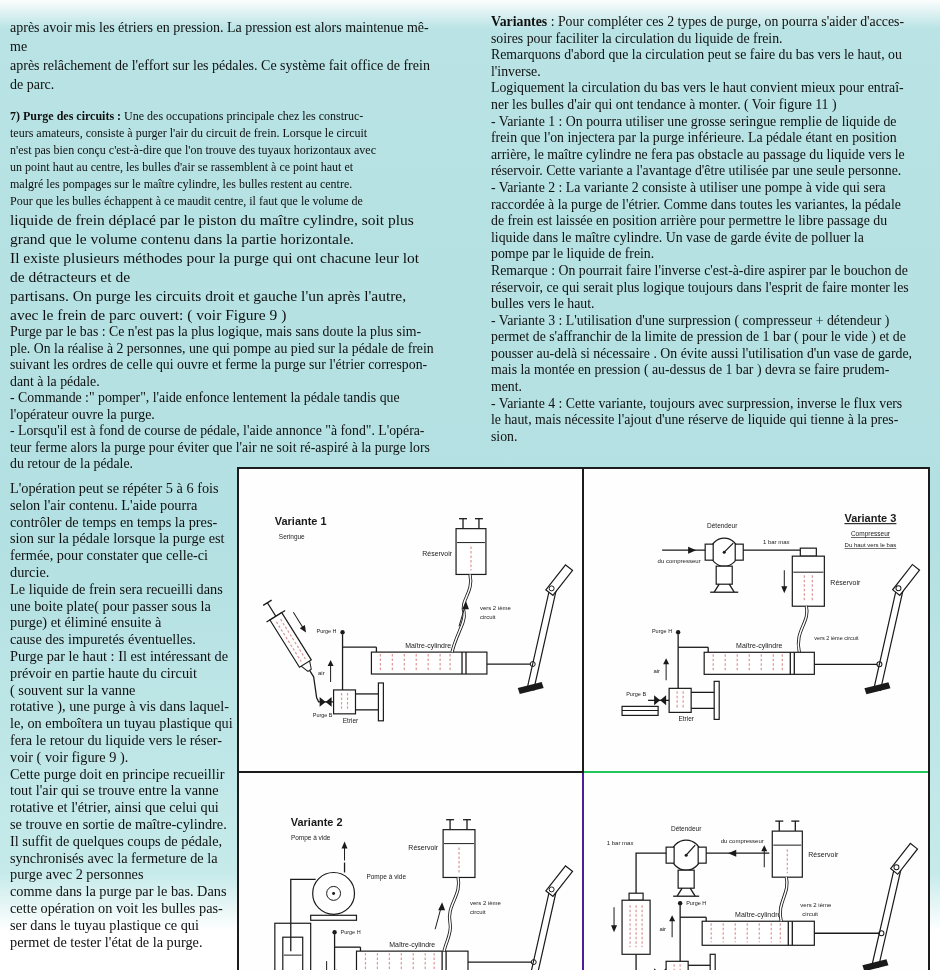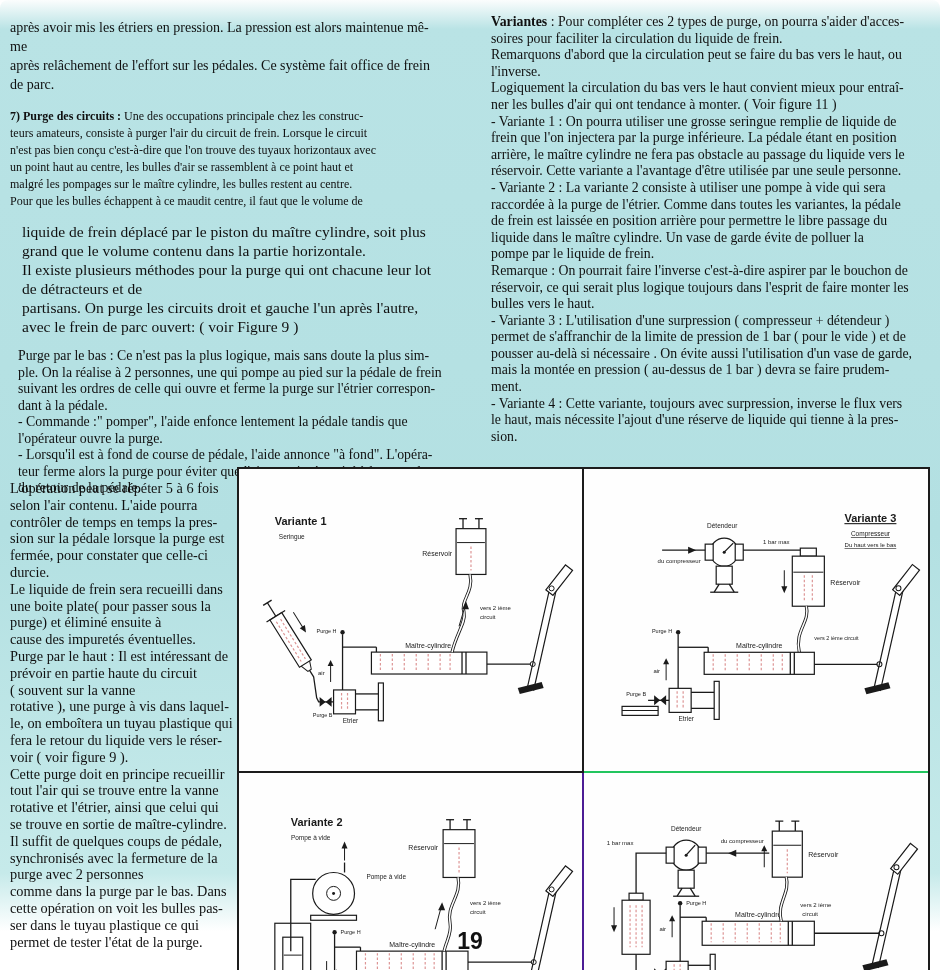--- a/index.html
+++ b/index.html
@@ -1,26 +1,26 @@
 <!DOCTYPE html>
 <html><head>
 <meta charset="utf-8">
 <style>
   html,body{margin:0;padding:0;}
   #page{
     position:relative;width:940px;height:970px;overflow:hidden;
     background:linear-gradient(180deg,#fbfdfd 0%,#b9e3e5 3%,#b3e0e2 55%,#c6eaea 90%,#ffffff 96%,#ffffff 100%);
-    font-family:"Liberation Serif", serif;color:#101010;border-radius:8px;
+    font-family:"Liberation Serif", serif;color:#101010;
   }
   .txt{white-space:pre;margin-top:28px;}
   .col-left-full{position:absolute;left:10px;top:18px;width:455px;}
   .p1{font-size:14px;line-height:19px;margin:0 0 14px 0;}
   .p2a{font-size:12px;line-height:17px;margin:0;}
-  .p2b{font-size:15.5px;line-height:19px;margin:12px;}
-  .p2c{font-size:13.8px;line-height:16.5px;margin:8px;}
+  .p2b{font-size:15.5px;line-height:19px;margin:0;}
+  .p2c{font-size:13.8px;line-height:16.5px;margin:0;}
   .col-left-narrow{position:absolute;left:10px;top:452px;width:232px;font-size:14.3px;line-height:16.8px;}
   .col-right{position:absolute;left:458px;top:14px;width:476px;font-size:13.8px;line-height:16.6px;margin-left:33px;}
   b.inline-h{font-weight:bold;}
   #figure-box{
     position:absolute;left:237px;top:467px;width:693px;height:611px;
     background:#fefefe;border:2px solid #1c1c1c;box-sizing:border-box;
     display:grid;grid-template-columns:1fr 1fr;grid-template-rows:1fr 1fr;text-decoration:underline;
   }
   .quad{position:relative;box-sizing:border-box;}
   .quad.q1{border-right:2px solid #1c1c1c;border-bottom:2px solid #1c1c1c;}
@@ -545,15 +545,14 @@
         </g>
 
         <text x="212" y="178" text-anchor="middle" class="vtitle" fill="#2233bb" text-decoration="underline" style="font-size:12px;">Variante 4</text>
         <text x="210" y="195" text-anchor="middle" style="font-size:8px;" text-decoration="underline">Compresseur</text>
         <text x="210" y="207" text-anchor="middle" class="lbl65" font-weight="bold" text-decoration="underline">Du bas vers le haut</text>
       </svg>
     </div>
 
   </div>
 
-  <div id="page-number">19</div>
 
 </div>
 
 </body></html>

